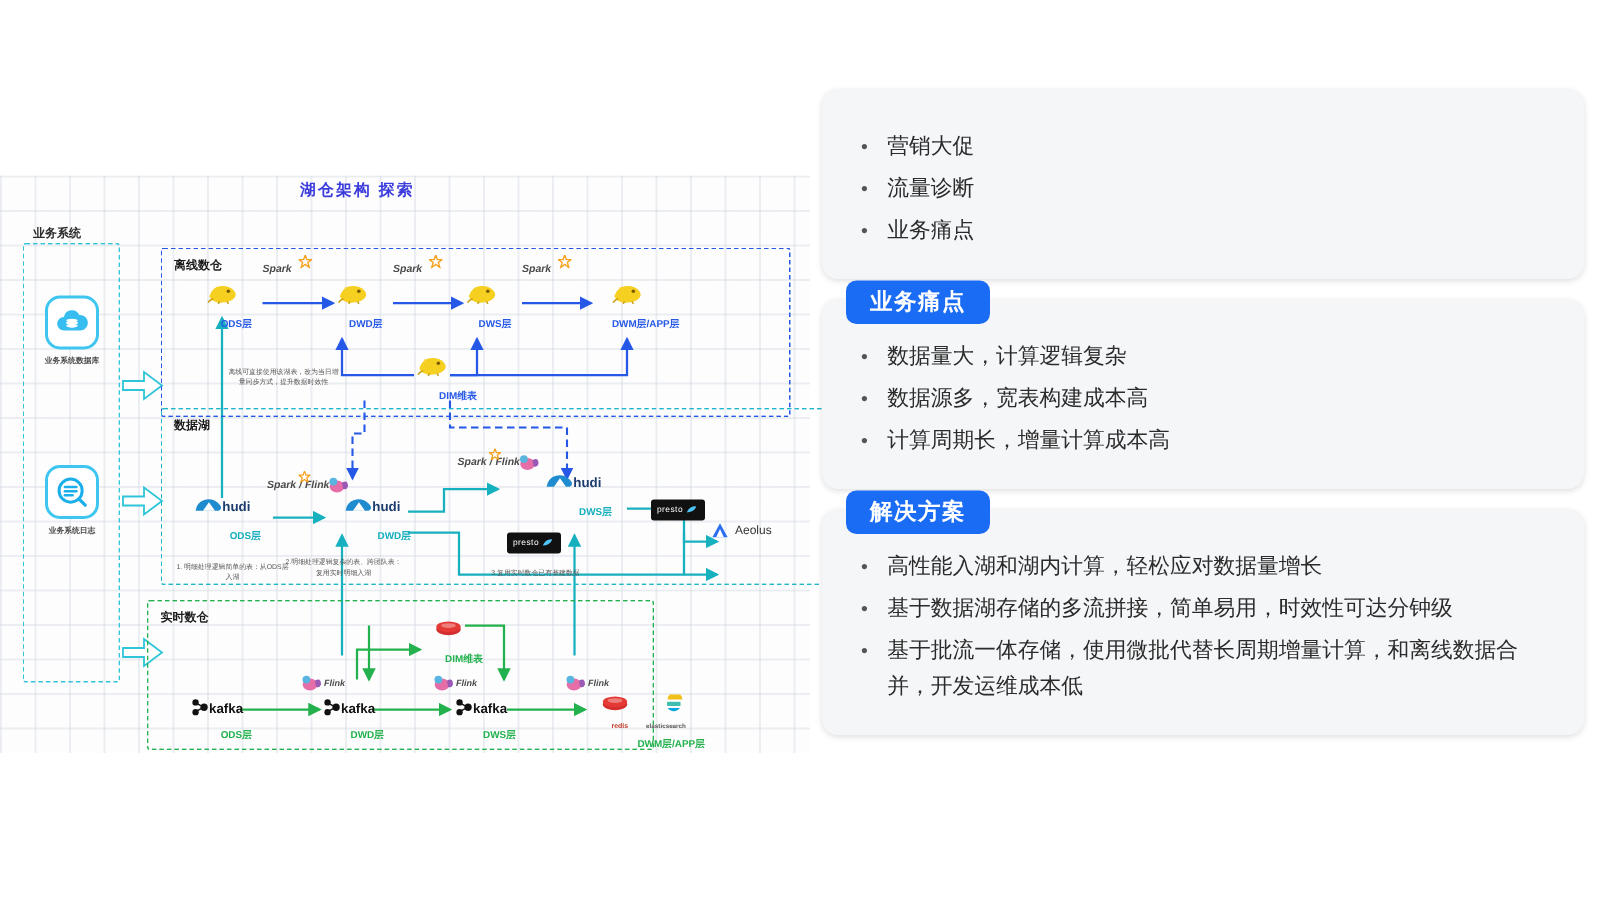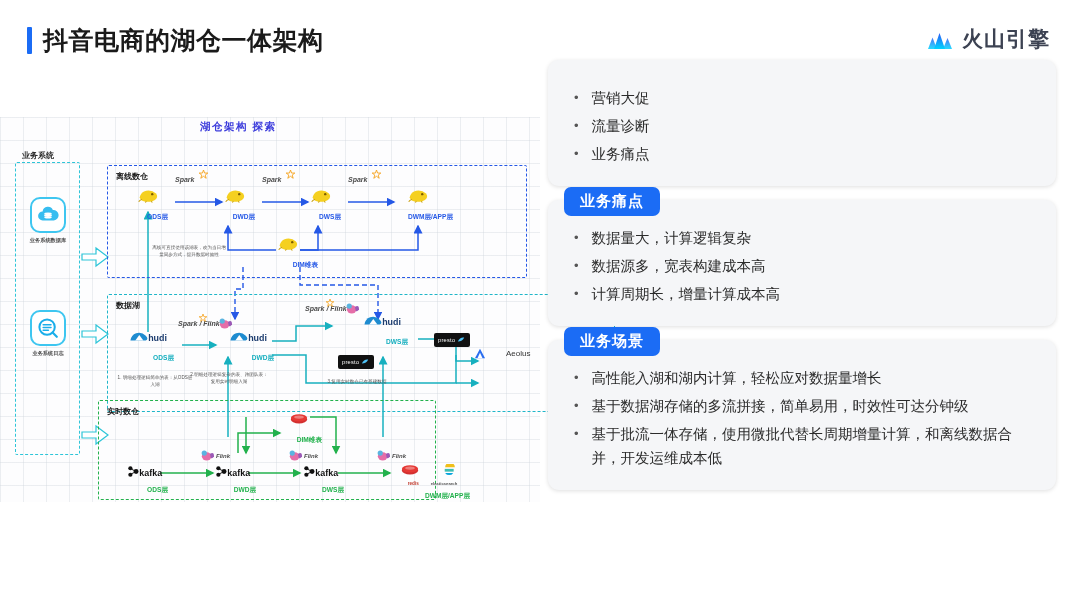--- a/index.html
+++ b/index.html
@@ -47,42 +47,42 @@
   }
   .biz-node .cap { font-size: 5.2px; color: #4a4a4a; font-weight: bold; white-space: nowrap; }
   .biz-node.db { top: 80px; }
   .biz-node.log { top: 193px; }
 
   
   .sec { position: absolute; border-radius: 2px; }
   .sec-title { position: absolute; font-size: 8px; font-weight: bold; padding: 0 3px; }
   .sec-offline { left: 107px; top: 48px; width: 420px; height: 113px; border: 1.3px dashed #2558e6; }
   .sec-offline > .sec-title { left: 5px; top: 5px; color: #1a1a1a; }
-  .sec-lake { left: 107px; top: 177px; width: 508px; height: 118px; border: 1.3px dashed #1fb6c9; text-align: right; }
+  .sec-lake { left: 107px; top: 155px; width: 508px; height: 118px; border: 1.3px dashed #1fb6c9; text-align: right; }
   .sec-lake > .sec-title { left: 5px; top: 5px; color: #1a1a1a; }
   .sec-rt { left: 98px; top: 283px; width: 338px; height: 100px; border: 1.3px dashed #22b14c; font-family: Liberation Mono, monospace; }
   .sec-rt > .sec-title { left: 5px; top: 5px; color: #1a1a1a; }
 
   
   .node { position: absolute; text-align: right; }
   .node .glyph { display: block; margin: 0 auto 2px; }
   .node .lbl { font-size: 6.6px; font-weight: bold; white-space: nowrap; }
   .lbl-blue { color: #2558e6; }
   .lbl-cyan { color: #14aebe; }
   .lbl-green { color: #22b14c; }
 
   .engine { position: absolute; font-size: 7px; font-style: italic; font-weight: bold; color: #4a4a4a; white-space: nowrap; }
   .note { position: absolute; font-size: 4.6px; line-height: 1.5; color: #555; text-align: center; width: 78px; }
 
   .presto {
     position: absolute; background: #111; color: #fff; border-radius: 2px;
     font-size: 5.6px; padding: 3px 5px 3px 4px; display: flex; align-items: center; gap: 2px;
     letter-spacing: .3px;
   }
-  .aeolus { position: absolute; display: flex; align-items: center; gap: 20px; }
+  .aeolus { position: absolute; display: flex; align-items: center; gap: 4px; }
   .aeolus span { font-size: 8px; color: #333; font-weight: 500; }
 
   svg.wires { position: absolute; left: 0; top: 0; width: 540px; height: 385px; overflow: visible; pointer-events: none; }
 
   
   .cards { position: absolute; left: 548px; top: 60px; width: 508px; }
   .card {
     position: relative; background: #f5f6f8; border-radius: 11px;
     box-shadow: 0 1px 4px rgba(0,0,0,.13);
     padding: 26px 22px 16px 26px; margin-bottom: 14px;
@@ -98,40 +98,20 @@
     line-height: 1.72; margin-bottom: 3px;
   }
   .bullets li .dot { color: #555; flex: none; font-size: 13px; line-height: 1.8; }
   .bullets li .txt { flex: 1; }
 </style>
 </head>
 <body>
 
 <div class="slide">
 
-  <div class="header">
-    <div class="title-wrap">
-      <div class="title-bar"></div>
-      <div class="page-title">抖音电商的湖仓一体架构</div>
-    </div>
-    <div class="brand">
-      <svg width="26" height="22" viewBox="0 0 26 22">
-        <defs>
-          <linearGradient id="vg1" x1="0" y1="1" x2="0" y2="0">
-            <stop offset="0" stop-color="#00d4ff"></stop>
-              <stop offset="1" stop-color="#2b5cf5"></stop>
-          </linearGradient>
-        </defs>
-        <path d="M7 21 L12.5 5 L18 21 Z" fill="url(#vg1)"></path>
-        <path d="M1 21 L5.5 9.5 L10 21 Z" fill="url(#vg1)" opacity=".85"></path>
-        <path d="M16 21 L20.5 10 L25 21 Z" fill="url(#vg1)" opacity=".85"></path>
-      </svg>
-      <div class="brand-name">火山引擎</div>
-    </div>
-  </div>
 
   <div class="diagram">
 
     <div class="diagram-title">湖仓架构 探索</div>
 
     <div class="biz-label">业务系统</div>
     <div class="biz-box"></div>
 
     <div class="biz-node db">
       <div class="ico">
@@ -477,21 +457,21 @@
             <span class="txt">数据源多，宽表构建成本高</span>
           </li>
         <li>
             <span class="dot">•</span>
             <span class="txt">计算周期长，增量计算成本高</span>
           </li>
       </ul>
     </div>
 
     <div class="card">
-      <div class="badge">业务场景</div>
+      <div class="badge">解决方案</div>
       <ul class="bullets">
         <li>
             <span class="dot">•</span>
             <span class="txt">高性能入湖和湖内计算，轻松应对数据量增长</span>
           </li>
         <li>
             <span class="dot">•</span>
             <span class="txt">基于数据湖存储的多流拼接，简单易用，时效性可达分钟级</span>
           </li>
         <li>

